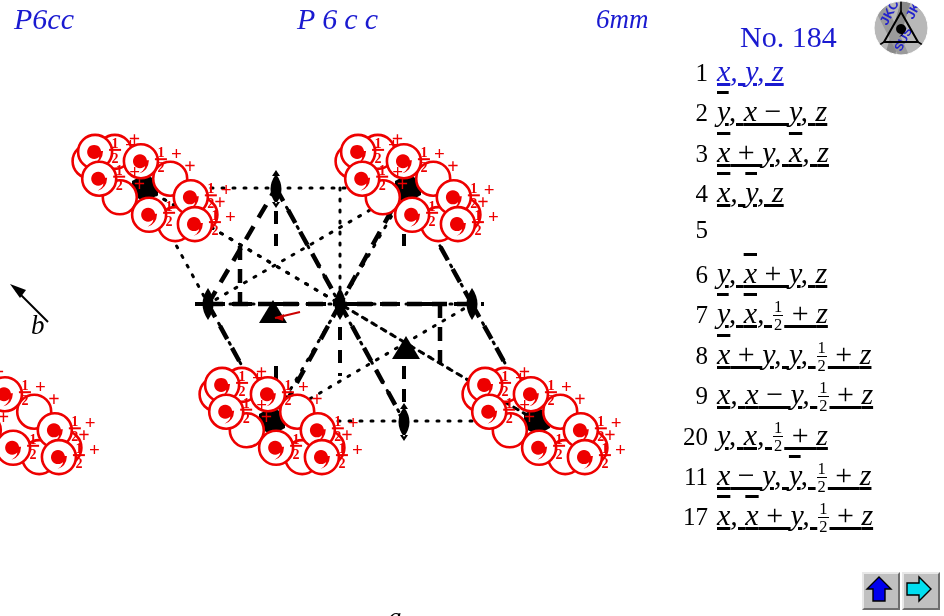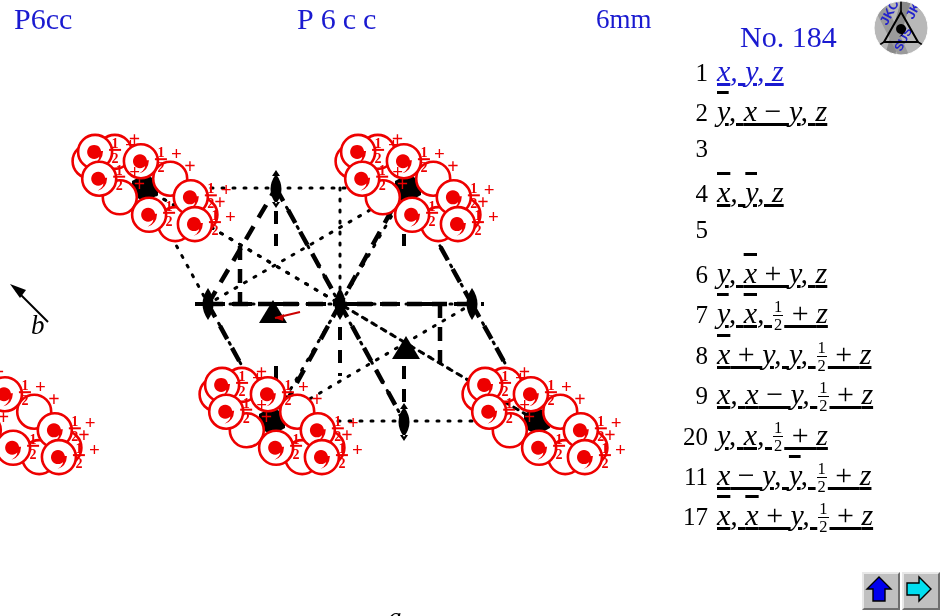--- a/index.html
+++ b/index.html
@@ -3,21 +3,21 @@
 <meta charset="utf-8">
 <style>
   html,body{margin:0;padding:0;background:#fff;}
   body{width:944px;height:616px;position:relative;overflow:hidden;
        font-family:"Liberation Serif", serif;color:#000;}
 
   .abs{position:absolute;}
 
   
   #header-row{left:0;top:0;width:944px;height:46px;}
-  .hdr{position:absolute;color:#1a1ad0;white-space:nowrap;}
+  .hdr{position:absolute;color:#1a1ad0;font-style:italic;white-space:nowrap;}
   #hm-short{left:14px;top:2px;font-size:30px;}
   #hm-full{left:262px;top:2px;font-size:30px;margin-left:35px;}
   #hm-full span{margin-right:7px;}
   #hm-pg{left:596px;top:4px;font-size:27px;}
   #hm-no{left:740px;top:20px;font-size:30px;font-style:normal;}
 
   
   #logo{left:865px;top:0px;width:72px;height:56px;}
   
   #diagram{left:0;top:46px;width:670px;height:540px;}
@@ -563,20 +563,21 @@
     <div class="gp-row first">
       <span class="gp-num">1</span>
       <span class="gp-ops"><span>x</span><span>, </span><span>y</span><span>, </span><span>z</span></span>
     </div>
     <div class="gp-row">
       <span class="gp-num">2</span>
       <span class="gp-ops"><span class="ov">y</span><span>, </span><span>x</span><span class="op"> − </span><span>y</span><span>, </span><span>z</span></span>
     </div>
     <div class="gp-row">
       <span class="gp-num">3</span>
+      <span class="gp-ops"><span class="ov">x</span><span class="op"> + </span><span>y</span><span>, </span><span class="ov">x</span><span>, </span><span>z</span></span>
     </div>
     <div class="gp-row">
       <span class="gp-num">4</span>
       <span class="gp-ops"><span class="ov">x</span><span>, </span><span class="ov">y</span><span>, </span><span>z</span></span>
     </div>
     <div class="gp-row">
       <span class="gp-num">5</span>
     </div>
     <div class="gp-row">
       <span class="gp-num">6</span>

